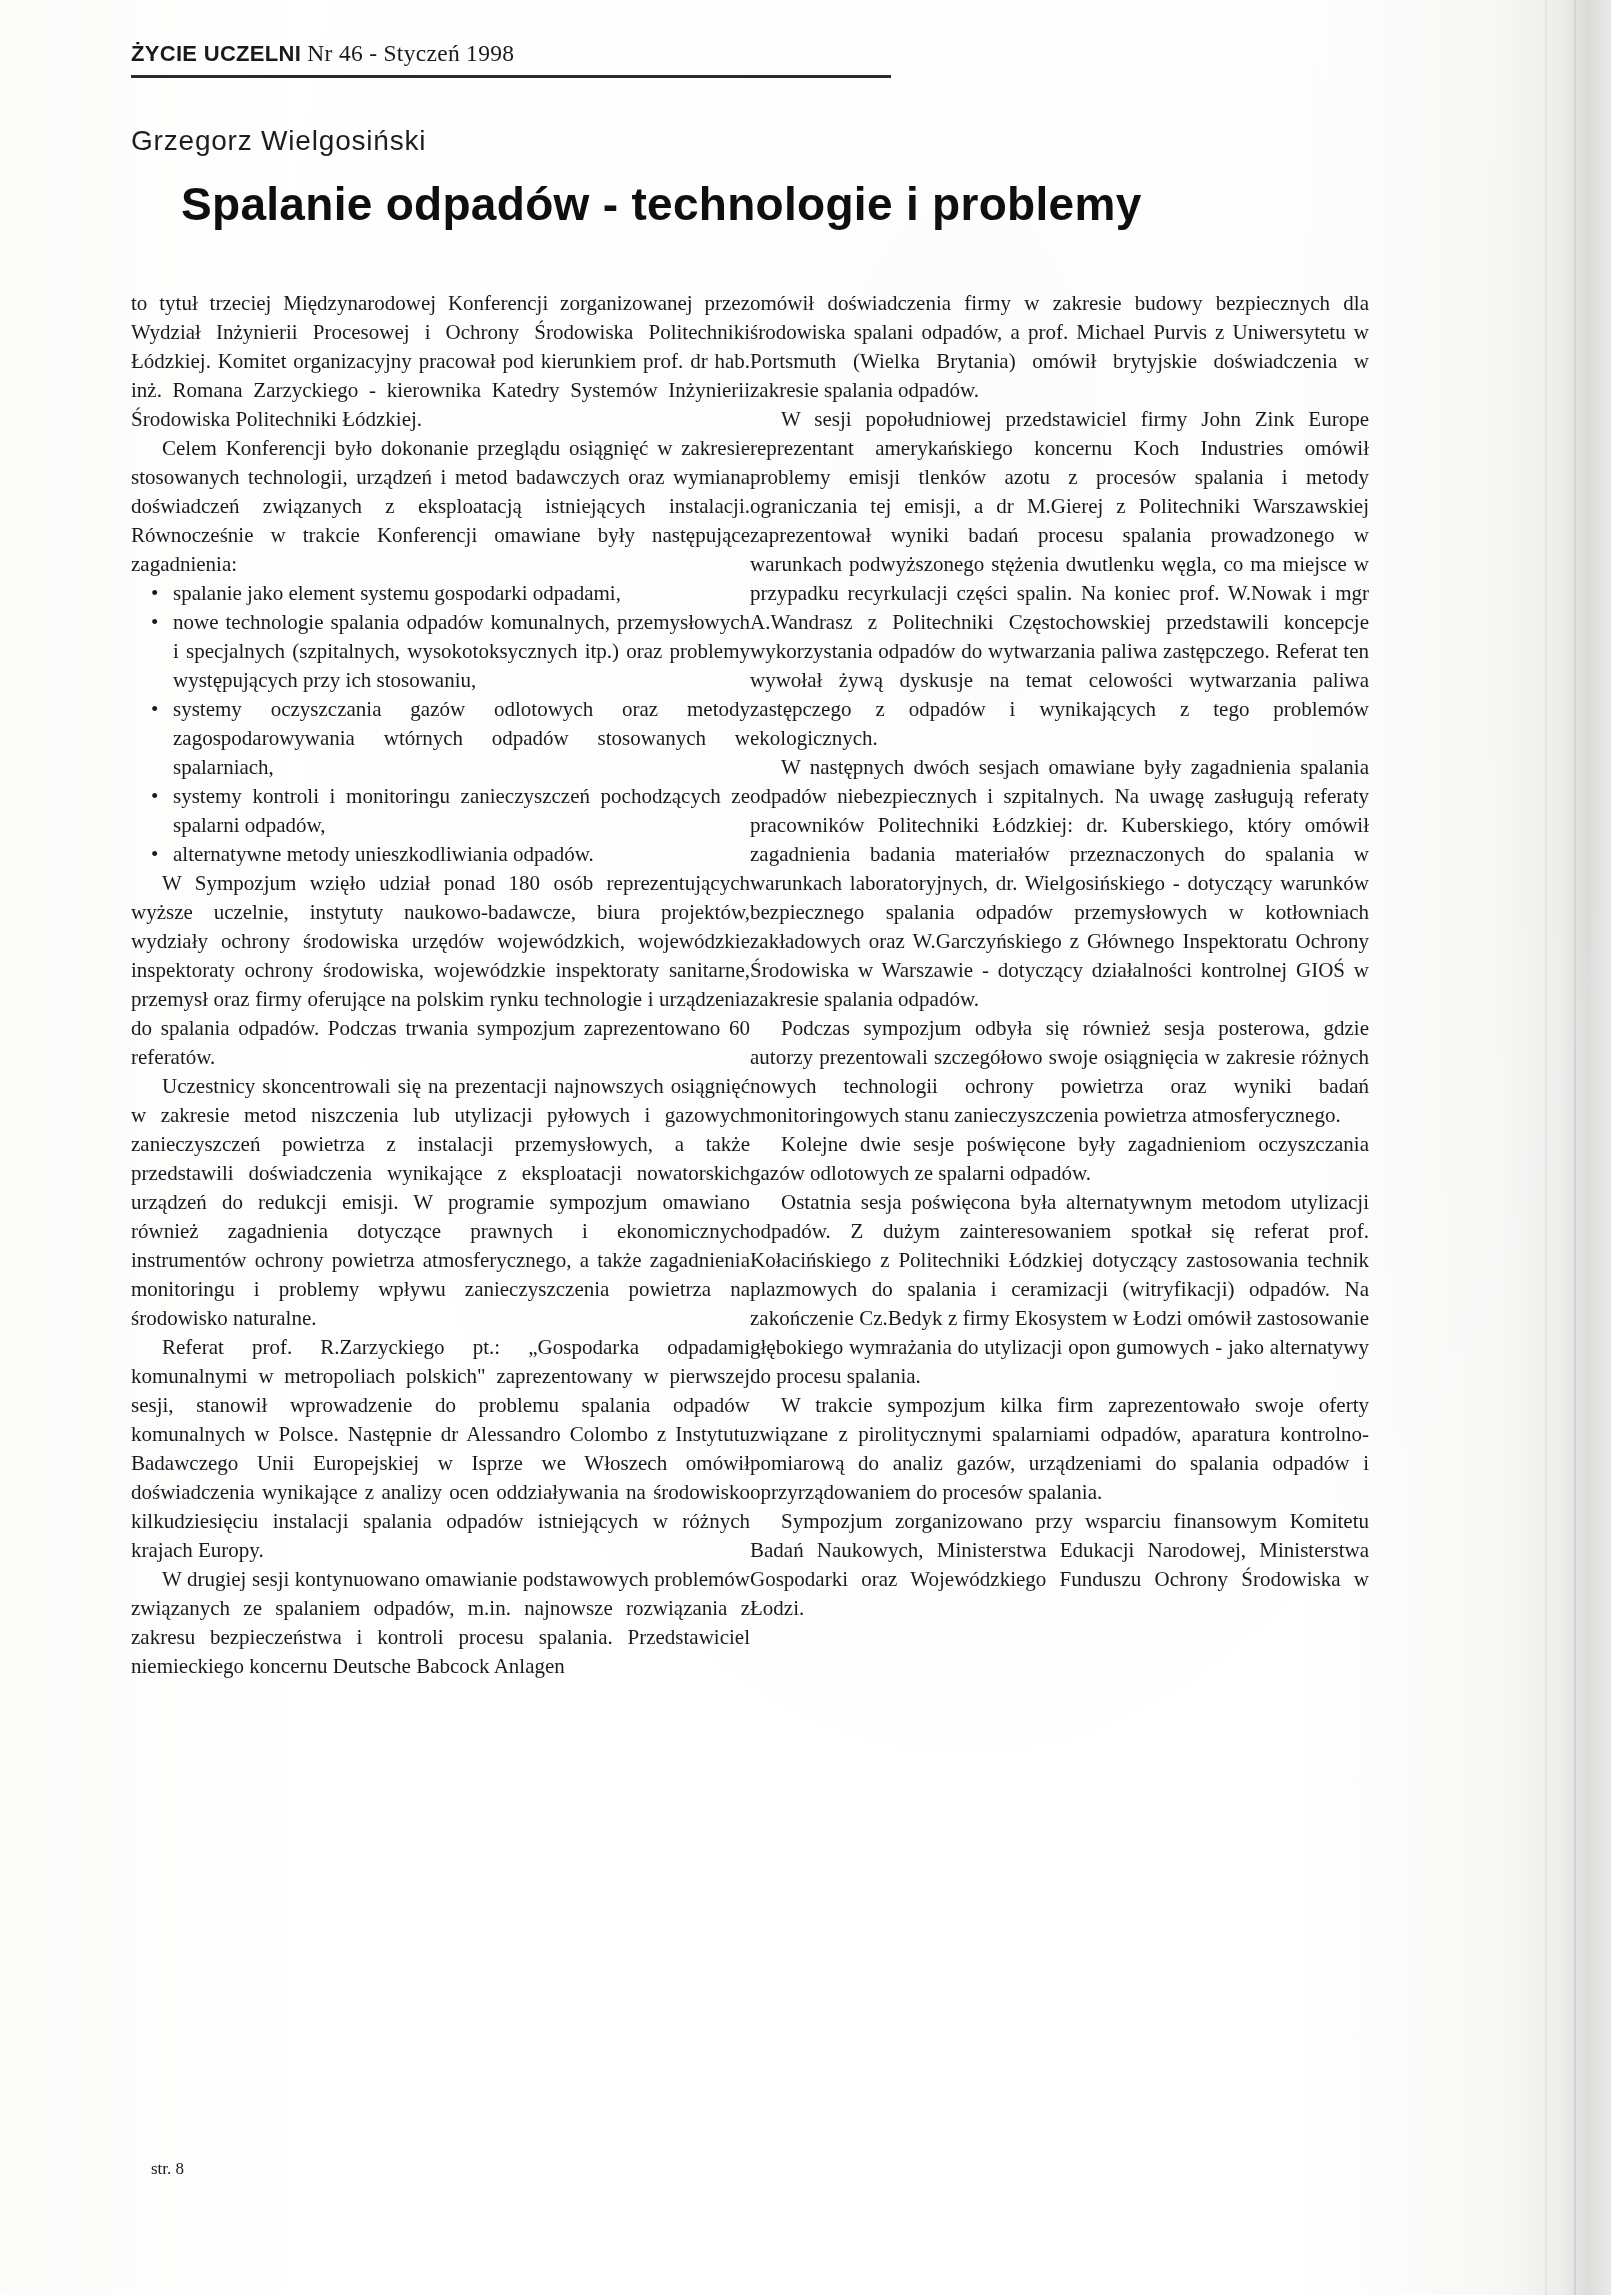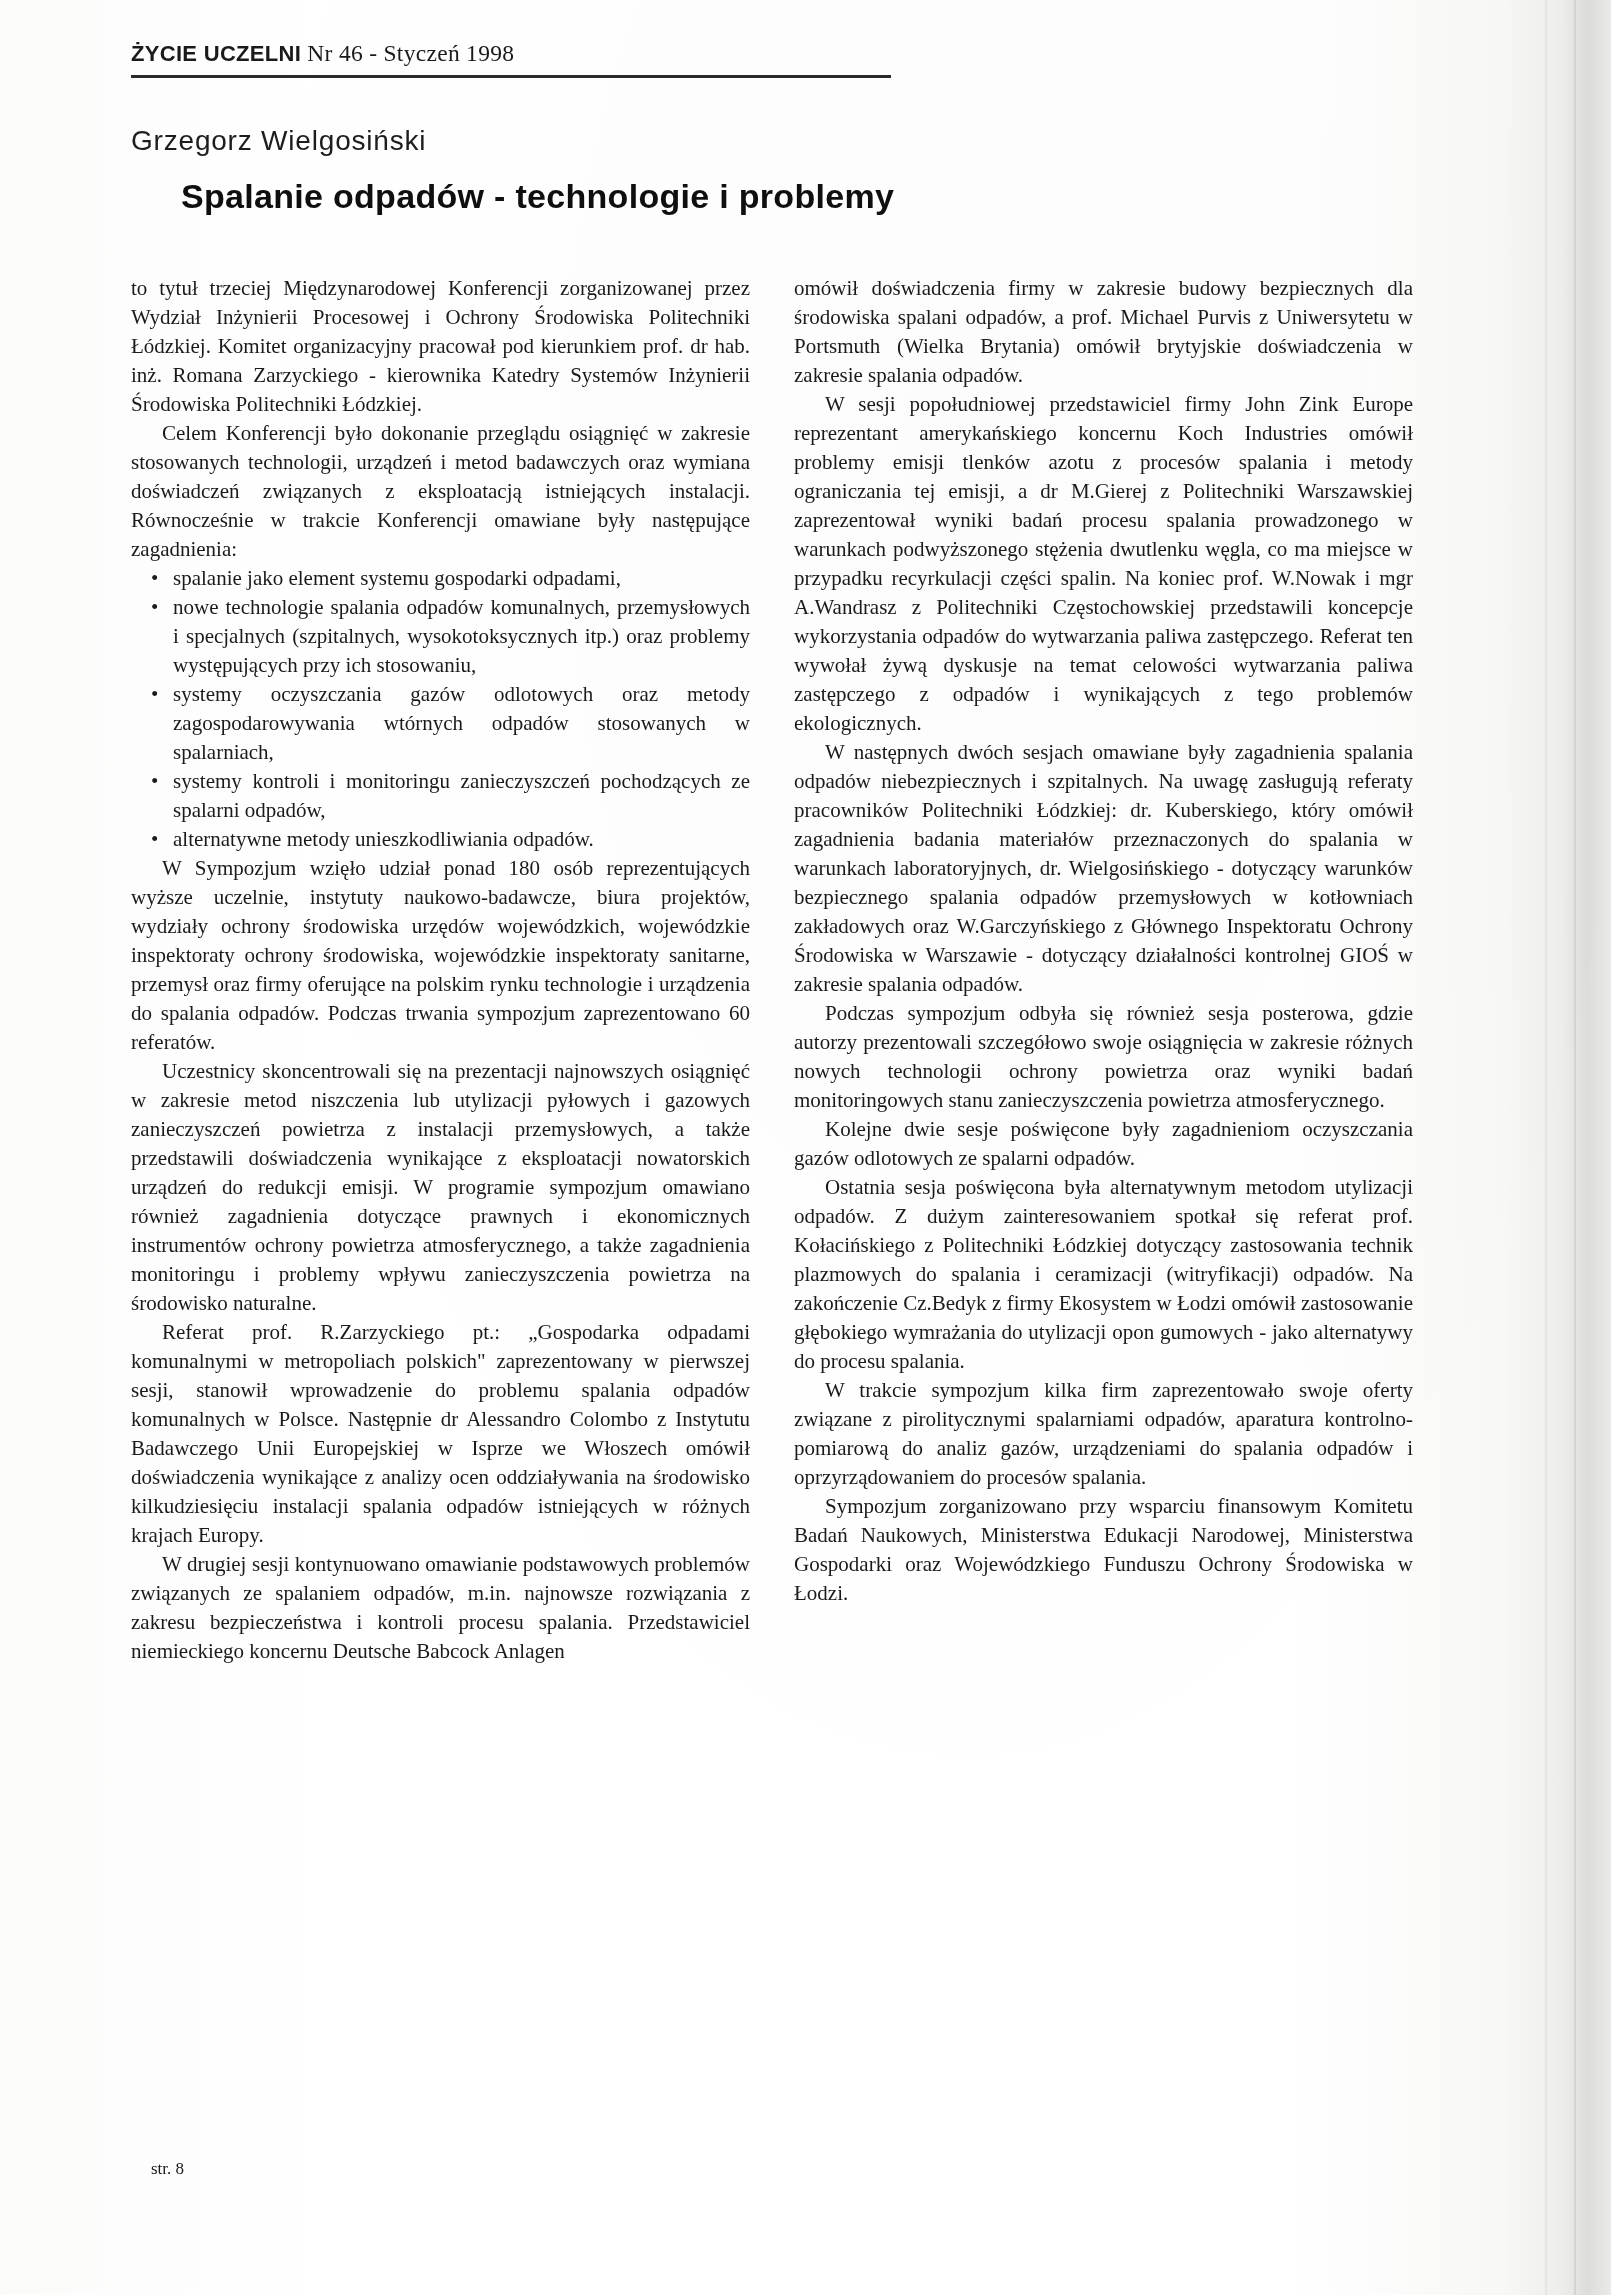--- a/index.html
+++ b/index.html
@@ -78,30 +78,29 @@
     font-size: 28px;
     letter-spacing: 0.8px;
     color: #1d1d1d;
   }
 
   .title {
     margin-top: 20px;
     margin-left: 50px;
     font-family: "Liberation Sans", sans-serif;
     font-weight: bold;
-    font-size: 34px;
+    font-size: 46px;
     letter-spacing: 0.3px;
     color: #0f0f0f;
   }
 
   
   .columns {
     margin-top: 58px;
     display: flex;
-    gap: 44px;
   }
   .col {
     width: 619px;
   }
   .col p {
     margin: 0;
     font-size: 21px;
     line-height: 29px;
     text-align: justify;
     text-justify: inter-word;

